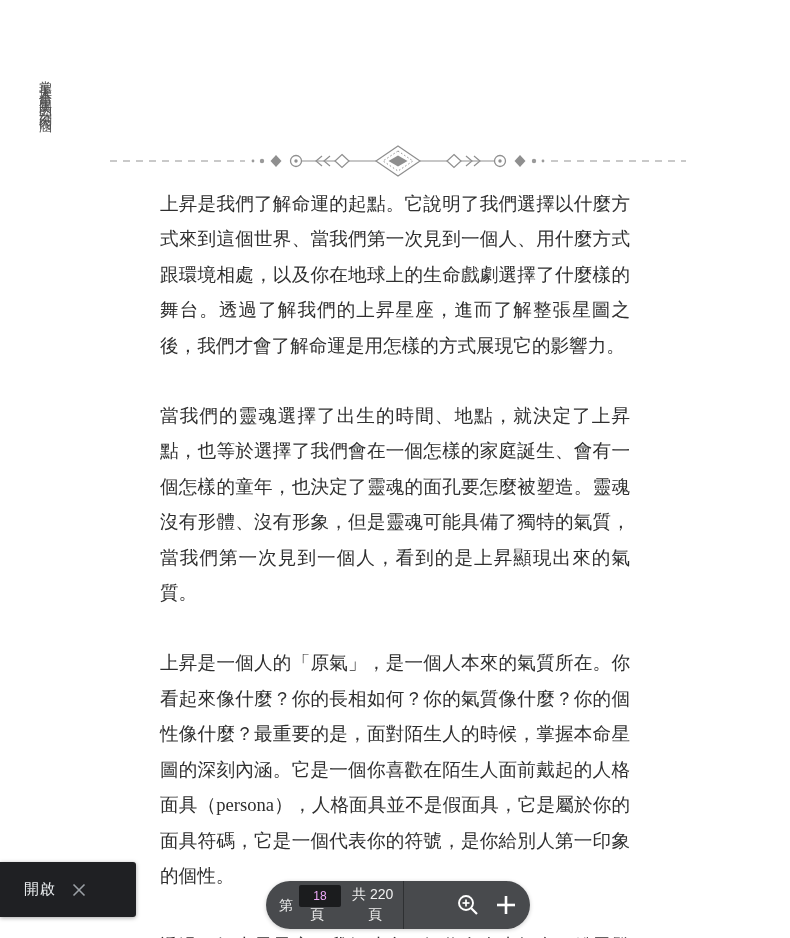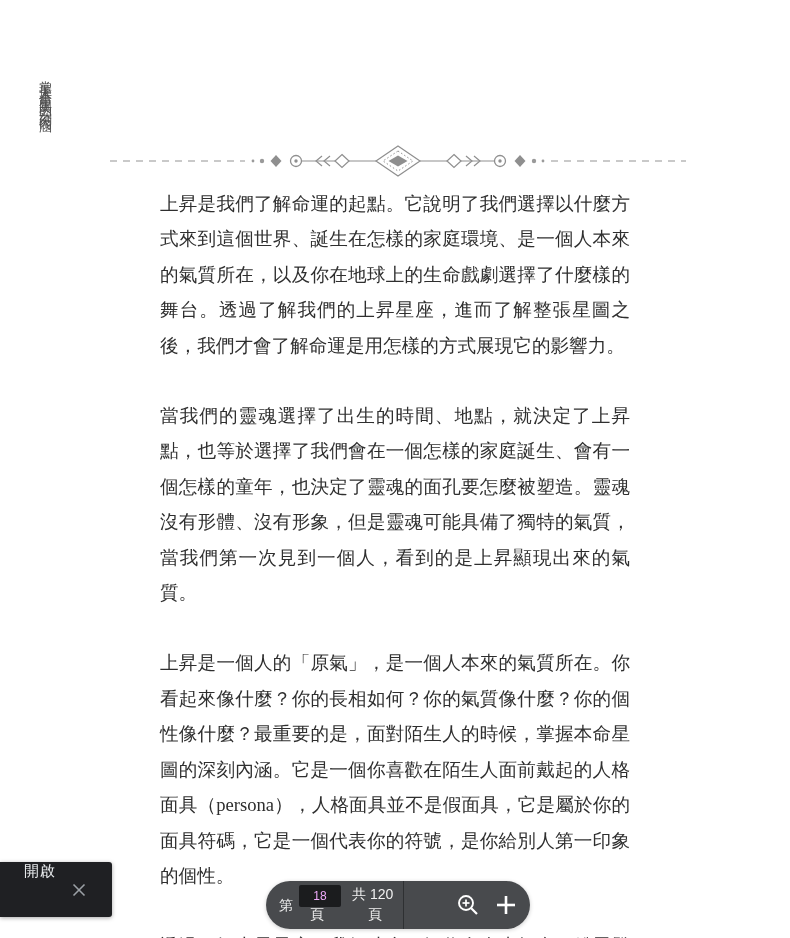--- a/index.html
+++ b/index.html
@@ -22,24 +22,24 @@
   
   .content {
     position:absolute; left:160px; top:186px; width:470px;
     font-size:18.6px; line-height:35.4px; color:#2f2f2f;
     text-align:justify; text-justify:inter-character; line-break:strict;
   }
   .content p { margin:0 0 35px 0; }
 
   
   .snackbar {
-    position:absolute; left:0; top:862px; width:112px; height:55px;
+    position:absolute; left:0; top:862px; width:136px; height:55px;
     background:#1f2023; border-radius:0 3px 3px 0;
     box-shadow:0 1px 4px rgba(0,0,0,.35);
-    display:flex; 
+    display:flex; align-items:center;
     font-family:"Liberation Sans","DejaVu Sans",sans-serif;
   }
   .snackbar .action { color:#eceff1; font-size:15px; margin-left:24px; letter-spacing:1px; cursor:pointer; }
   .snackbar .close { margin-left:15px; display:flex; align-items:center; cursor:pointer; }
 
   
   .toolbar {
     position:absolute; left:266px; top:881px; width:264px; height:48px;
     background:rgba(47,49,52,0.88); border-radius:24px;
     color:#f1f1f1; font-family:"Liberation Sans","DejaVu Sans",sans-serif;
@@ -90,41 +90,41 @@
       <circle cx="390" cy="20" r="5.5" fill="none" stroke="#8f8f8f" stroke-width="1.3"></circle>
       <circle cx="390" cy="20" r="1.7" fill="#8f8f8f"></circle>
       <path d="M410 14 L415.5 20 L410 26 L404.5 20 Z" fill="#8f8f8f"></path>
       <circle cx="424" cy="20" r="2.2" fill="#9a9a9a"></circle>
       <circle cx="433" cy="20" r="1.4" fill="#9a9a9a"></circle>
       <line x1="441" y1="20" x2="576" y2="20" stroke="#b8b8b8" stroke-width="1.6" stroke-dasharray="7 6"></line>
     </svg>
   </div>
 
   <div class="content">
-    <p>上昇是我們了解命運的起點。它說明了我們選擇以什麼方式來到這個世界、誕生在怎樣的家庭環境、是一個人本來的氣質所在，以及你在地球上的生命戲劇選擇了什麼樣的舞台。透過了解我們的上昇星座，進而了解整張星圖之後，我們才會了解命運是用怎樣的方式展現它的影響力。</p>
+    <p>上昇是我們了解命運的起點。它說明了我們選擇以什麼方式來到這個世界、當我們第一次見到一個人、用什麼方式跟環境相處，以及你在地球上的生命戲劇選擇了什麼樣的舞台。透過了解我們的上昇星座，進而了解整張星圖之後，我們才會了解命運是用怎樣的方式展現它的影響力。</p>
     <p>當我們的靈魂選擇了出生的時間、地點，就決定了上昇點，也等於選擇了我們會在一個怎樣的家庭誕生、會有一個怎樣的童年，也決定了靈魂的面孔要怎麼被塑造。靈魂沒有形體、沒有形象，但是靈魂可能具備了獨特的氣質，當我們第一次見到一個人，看到的是上昇顯現出來的氣質。</p>
     <p>上昇是一個人的「原氣」，是一個人本來的氣質所在。你看起來像什麼？你的長相如何？你的氣質像什麼？你的個性像什麼？最重要的是，面對陌生人的時候，掌握本命星圖的深刻內涵。它是一個你喜歡在陌生人面前戴起的人格面具（persona），人格面具並不是假面具，它是屬於你的面具符碼，它是一個代表你的符號，是你給別人第一印象的個性。</p>
     <p>透過了解上昇星座，我們才會了解你在人生舞台，粉墨登場的戲碼是什麼。</p>
   </div>
 
   <div class="snackbar">
     <span class="action">開啟</span>
     <span class="close">
       <svg width="16" height="16" viewBox="0 0 16 16">
         <line x1="2.5" y1="2.5" x2="13.5" y2="13.5" stroke="#9aa0a6" stroke-width="1.6"></line>
         <line x1="13.5" y1="2.5" x2="2.5" y2="13.5" stroke="#9aa0a6" stroke-width="1.6"></line>
       </svg>
     </span>
   </div>
 
   <div class="toolbar">
     <span class="lbl page-prefix">第</span>
     <input class="page-input" type="text" value="18" style="">
     <span class="lbl page-unit">頁</span>
-    <span class="lbl total-label">共 120</span>
+    <span class="lbl total-label">共 220</span>
     <span class="lbl total-unit">頁</span>
     <span class="vsep"></span>
     <span class="icon-btn zoom-btn">
       <svg width="26" height="26" viewBox="0 0 26 26">
         <circle cx="11" cy="11" r="7" fill="none" stroke="#ffffff" stroke-width="1.9"></circle>
         <line x1="16.2" y1="16.2" x2="22" y2="22" stroke="#ffffff" stroke-width="2.2"></line>
         <line x1="7.5" y1="11" x2="14.5" y2="11" stroke="#ffffff" stroke-width="1.7"></line>
         <line x1="11" y1="7.5" x2="11" y2="14.5" stroke="#ffffff" stroke-width="1.7"></line>
       </svg>
     </span>

